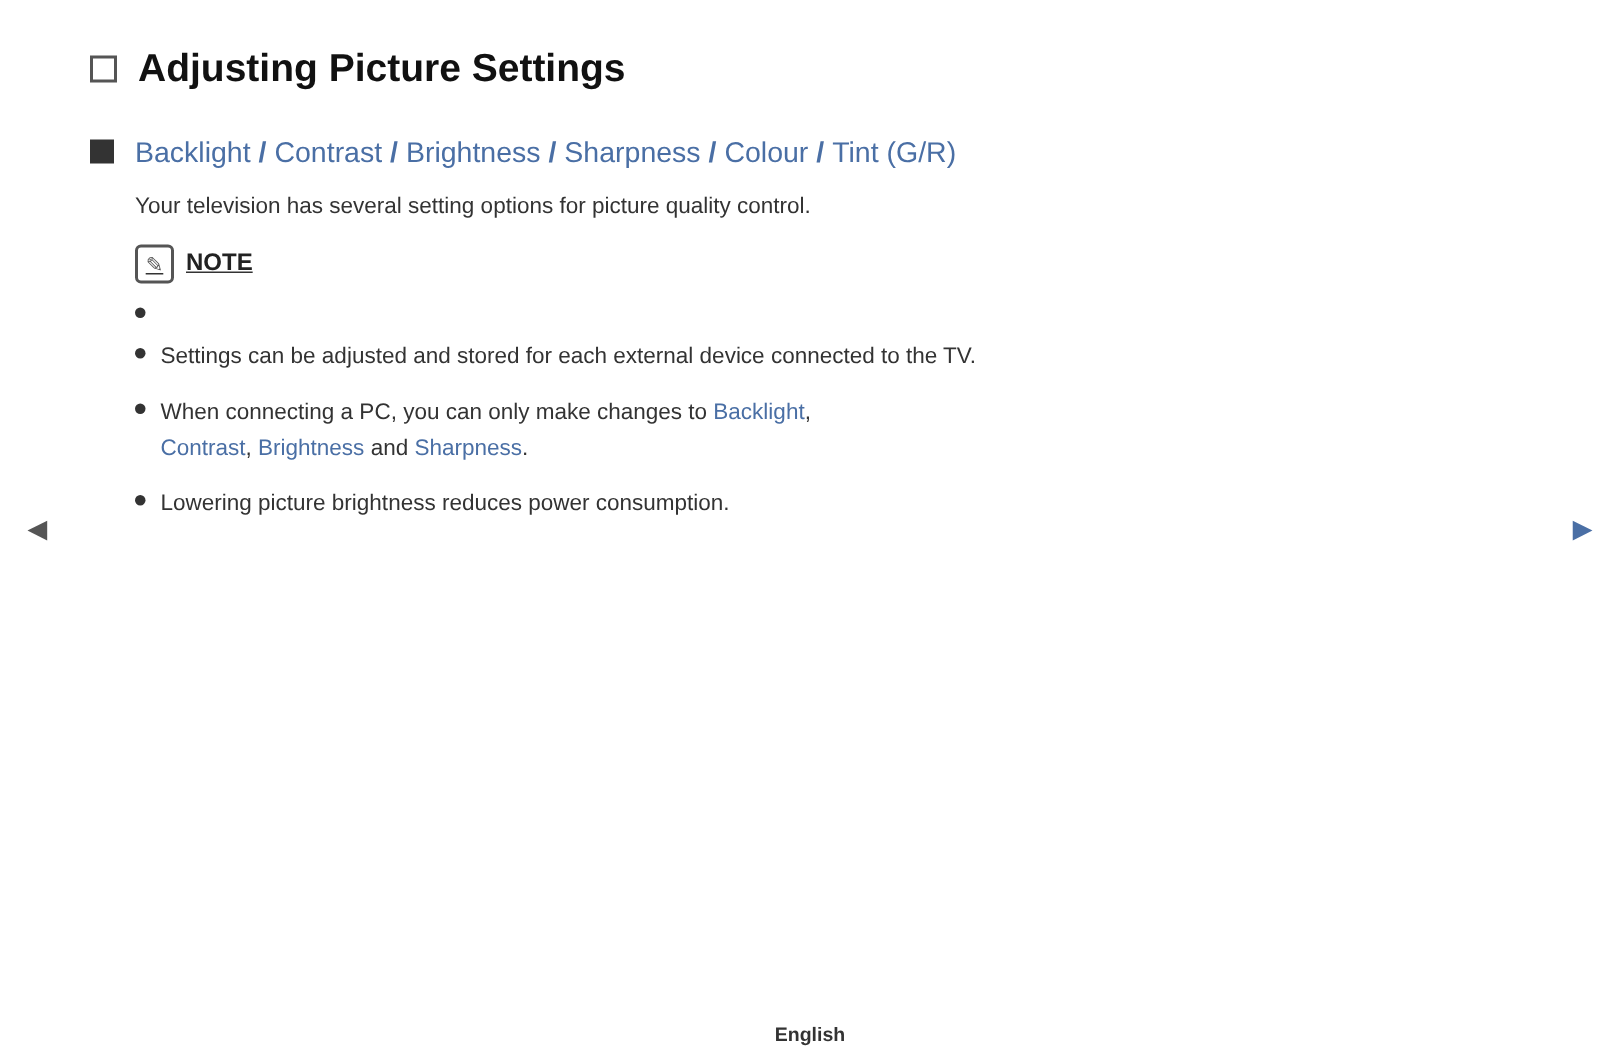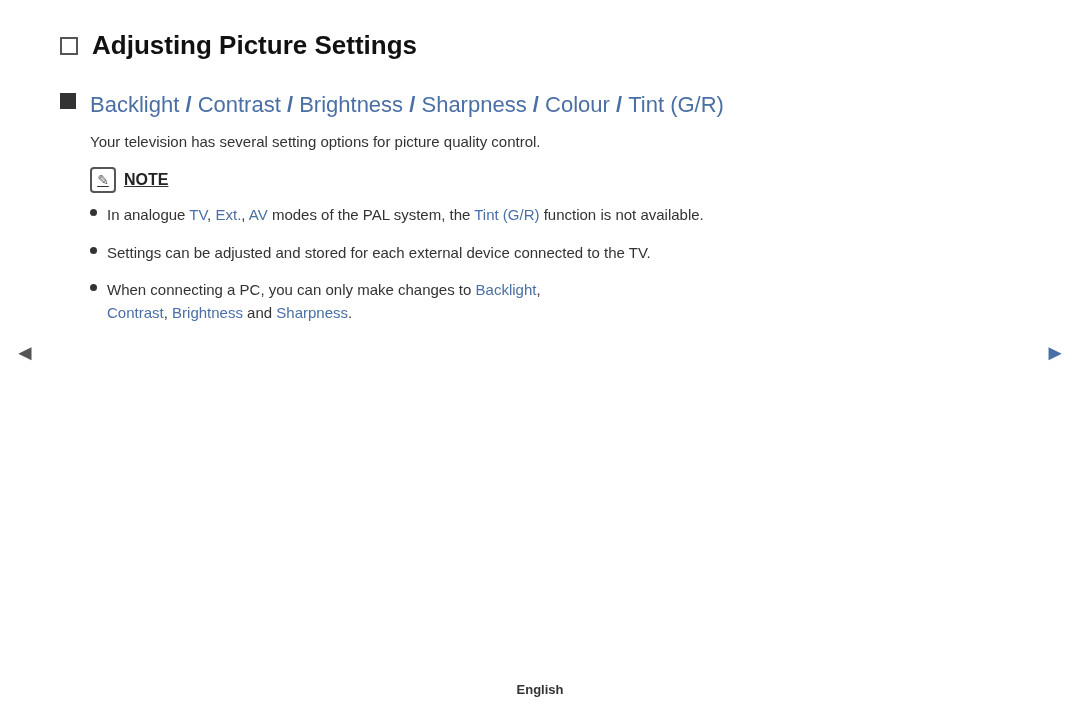--- a/index.html
+++ b/index.html
@@ -60,21 +60,21 @@
       display: inline-block;
       flex-shrink: 0;
       margin-top: 4px;
     }
 
     .section-content {
       flex: 1;
     }
 
     .section-heading {
-      font-size: 22px;
+      font-size: 19px;
       font-weight: bold;
       color: #4a6fa5;
       line-height: 1.45;
       margin-bottom: 10px;
     }
 
     .section-desc {
       font-size: 15px;
       color: #333;
       margin-bottom: 14px;
@@ -216,48 +216,43 @@
       <div class="note-box">
         <div class="note-header">
           <div class="note-icon"></div>
           <span class="note-label">NOTE</span>
         </div>
 
         <ul class="bullet-list">
 
           <li>
             <span class="bullet-dot"></span>
-            <span>
-              In analogue
-              <span class="link-text"> TV</span><span>,</span>
-              <span class="link-text"> Ext.</span><span>,</span>
-              <span class="link-text"> AV</span>
-              <span> modes of the PAL system, the </span>
-              <span class="link-text">Tint (G/R)</span>
-              <span> function is not available.</span>
-            </span>
           </li>
 
           <li>
             <span class="bullet-dot"></span>
             <span>Settings can be adjusted and stored for each external device connected to the TV.</span>
           </li>
 
           <li>
             <span class="bullet-dot"></span>
             <span>
               <span>When connecting a PC, you can only make changes to </span>
               <span class="link-text">Backlight</span><span>,</span><br>
               <span class="link-text">Contrast</span><span>, </span>
               <span class="link-text">Brightness</span>
               <span> and </span>
               <span class="link-text">Sharpness</span><span>.</span>
             </span>
           </li>
 
+          <li>
+            <span class="bullet-dot"></span>
+            <span>Lowering picture brightness reduces power consumption.</span>
+          </li>
 
         </ul>
       </div>
 
     </div>
   </div>
 
 </div>
 
 <div class="footer">English</div>

